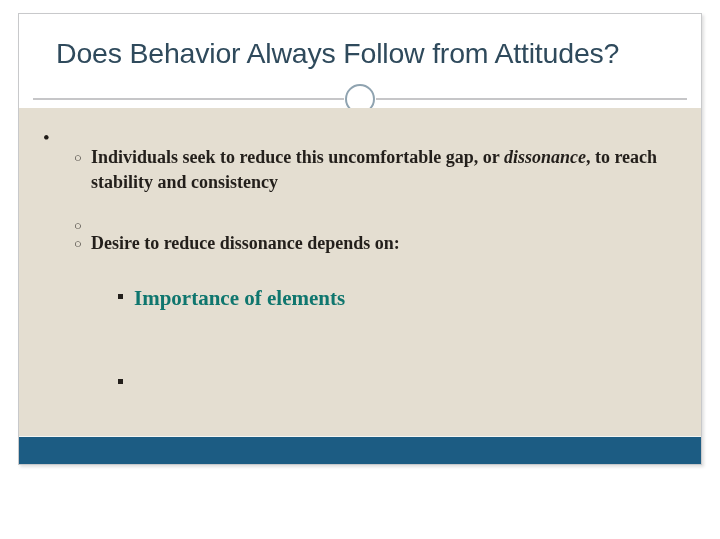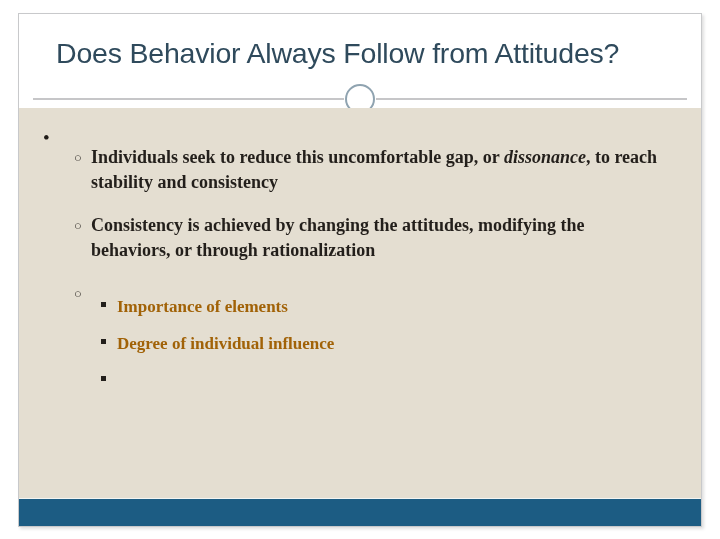--- a/index.html
+++ b/index.html
@@ -23,21 +23,21 @@
     width: 720px;
     height: 539px;
     background: #ffffff;
   }
 
   .slide {
     position: absolute;
     left: 18px;
     top: 13px;
     width: 684px;
-    height: 514px;
+    height: 452px;
     background: #ffffff;
     border: 1px solid #c8c9cb;
     box-shadow: 2px 2px 3px rgba(0,0,0,0.13);
     box-sizing: border-box;
     overflow: hidden;
   }
 
   
   .title-band {
     position: absolute;
@@ -148,26 +148,26 @@
     font-weight: 400;
     color: #231f1b;
   }
   .lv2 em {
     margin-top: 8px;
   }
 
   
   .lv3 {
     position: relative;
-    margin: 0;
+    margin: 17px;
     padding: 0 40px 0 98px;
-    font-size: 17px;
+    font-size: 21px;
     line-height: 23px;
     font-weight: 700;
-    color: #a16207;
+    color: #0f766e;
   }
   .lv3 .mk {
     position: absolute;
     left: 82px;
     top: 7px;
     width: 5px;
     height: 5px;
     background: #231f1b;
   }
 
@@ -215,47 +215,43 @@
 
         <div class="lv2">
           <span class="mk">○</span>
           <span>Individuals seek to reduce this uncomfortable gap, or </span><em>dissonance</em><span>, to reach stability and consistency</span>
         </div>
 
         <div class="sp-c"></div>
 
         <div class="lv2">
           <span class="mk">○</span>
-          <span>Consistency is achieved by changing the attitudes, modifying the behaviors, or through rationalization</span>
         </div>
 
         <div class="sp-c"></div>
 
         <div class="lv2">
           <span class="mk">○</span>
+          <span>Desire to reduce dissonance depends on:</span>
         </div>
 
         <div class="sp-d"></div>
 
         <div class="lv3">
           <span class="mk"></span>
           <span>Importance of elements</span>
         </div>
 
         <div class="sp-d"></div>
 
+
+        <div class="sp-d"></div>
+
         <div class="lv3">
           <span class="mk"></span>
-          <span>Degree of individual influence</span>
-        </div>
-
-        <div class="sp-d"></div>
-
-        <div class="lv3">
-          <span class="mk"></span>
         </div>
 
       </div>
     </div>
 
     <div class="footer-bar"></div>
 
   </div>
 </div>
 

